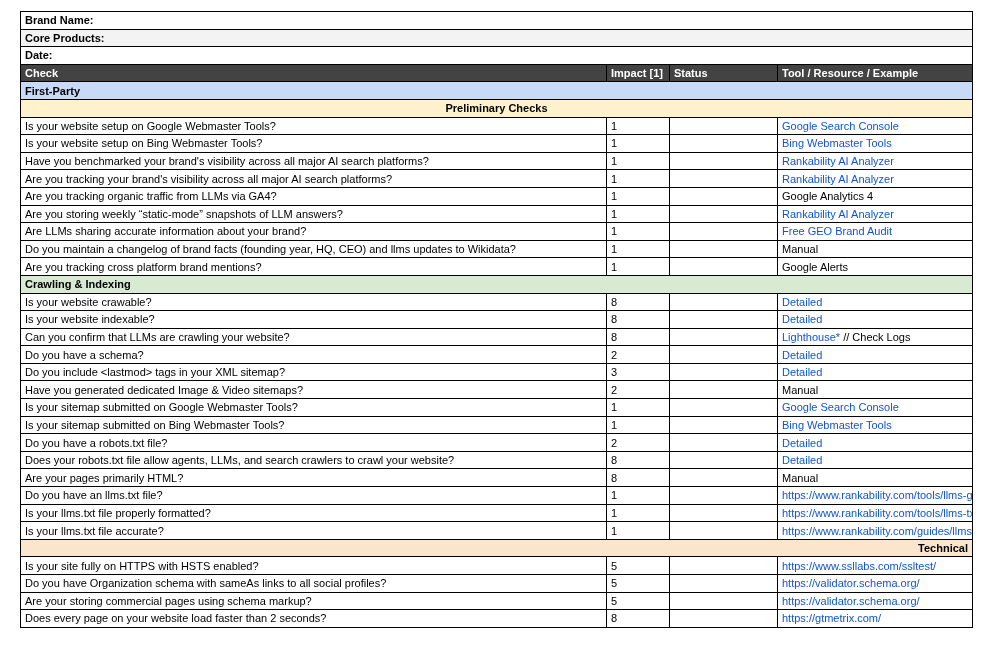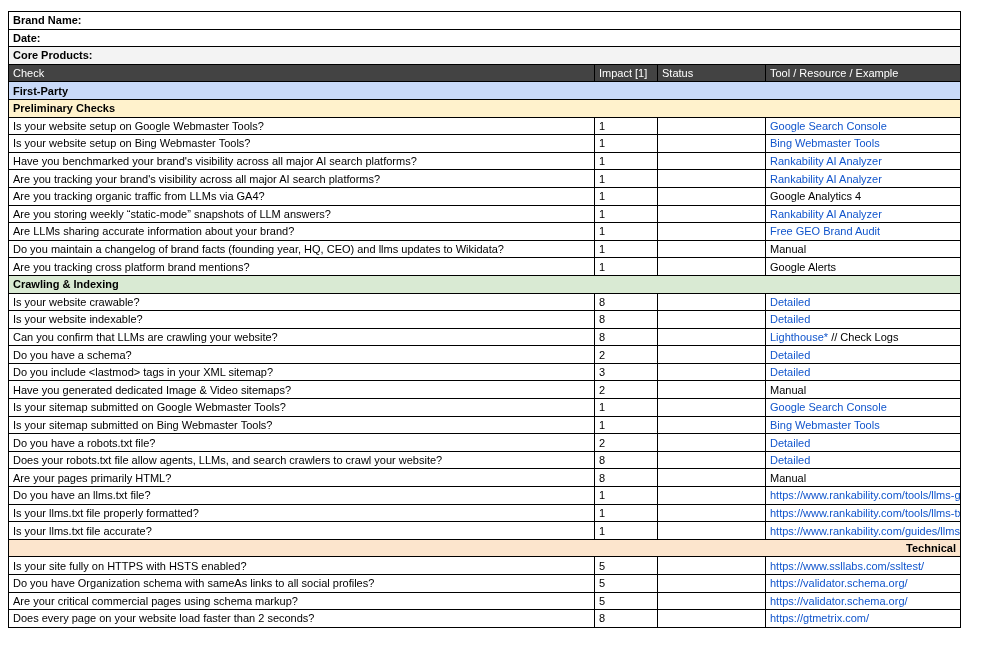--- a/index.html
+++ b/index.html
@@ -5,21 +5,21 @@
   html, body {
     margin: 0;
     padding: 0;
     background: #ffffff;
     width: 982px;
     height: 645px;
     font-family: "Liberation Sans", sans-serif;
   }
   .sheet-wrap {
     position: absolute;
-    left: 8px;
+    left: 20px;
     top: 11px;
     width: 952px;
   }
   table.sheet {
     border-collapse: collapse;
     table-layout: fixed;
     width: 952px;
     border: 1px solid #000;
   }
   table.sheet td, table.sheet th {
@@ -31,21 +31,21 @@
     overflow: hidden;
     white-space: nowrap;
     text-align: left;
     color: #000;
   }
   tr.info-row td { font-weight: bold; }
   tr.info-row.shaded td { background: #f3f3f3; }
   tr.header-row th {
     background: #434343;
     color: #ffffff;
-    font-weight: normal;
+    font-weight: bold;
   }
   tr.section-row td { font-weight: bold; }
   td.impact-cell { text-align: center; }
   td.tool-cell { font-size: 10.5px; }
   td.check-cell { font-size: 10.5px; }
   a.tool-link {
     color: #1155cc;
     cursor: pointer;
   }
   .tool-plain { color: #000; }
@@ -58,37 +58,37 @@
     <colgroup>
       <col style="width: 586px">
       <col style="width: 63px">
       <col style="width: 108px">
       <col style="width: 195px">
     </colgroup>
     <tbody id="sheet-body">
         <tr class="info-row">
           <td colspan="4">Brand Name:</td>
         </tr>
+        <tr class="info-row shaded">
+          <td colspan="4">Core Products:</td>
+        </tr>
         <tr class="info-row">
           <td colspan="4">Date:</td>
-        </tr>
-        <tr class="info-row shaded">
-          <td colspan="4">Core Products:</td>
         </tr>
         <tr class="header-row">
           <th>Check</th>
           <th>Impact [1]</th>
           <th>Status</th>
           <th>Tool / Resource / Example</th>
         </tr>
         <tr class="section-row">
           <td colspan="4" style="background: rgb(201, 218, 248);">First-Party</td>
         </tr>
         <tr class="section-row">
-          <td colspan="4" style="background: rgb(255, 242, 204);">Preliminary Checks</td>
+          <td colspan="4" style="background: rgb(255, 242, 204); text-align: center;">Preliminary Checks</td>
         </tr>
         <tr class="check-row">
           <td class="check-cell">Is your website setup on Google Webmaster Tools?</td>
           <td class="impact-cell">1</td>
           <td class="status-cell"></td>
           <td class="tool-cell"><a class="tool-link">Google Search Console</a></td>
         </tr>
         <tr class="check-row">
           <td class="check-cell">Is your website setup on Bing Webmaster Tools?</td>
           <td class="impact-cell">1</td>
@@ -233,21 +233,21 @@
           <td class="status-cell"></td>
           <td class="tool-cell"><a class="tool-link">https://www.ssllabs.com/ssltest/</a></td>
         </tr>
         <tr class="check-row">
           <td class="check-cell">Do you have Organization schema with sameAs links to all social profiles?</td>
           <td class="impact-cell">5</td>
           <td class="status-cell"></td>
           <td class="tool-cell"><a class="tool-link">https://validator.schema.org/</a></td>
         </tr>
         <tr class="check-row">
-          <td class="check-cell">Are your critical commercial pages using schema markup?</td>
+          <td class="check-cell">Are your storing commercial pages using schema markup?</td>
           <td class="impact-cell">5</td>
           <td class="status-cell"></td>
           <td class="tool-cell"><a class="tool-link">https://validator.schema.org/</a></td>
         </tr>
         <tr class="check-row">
           <td class="check-cell">Does every page on your website load faster than 2 seconds?</td>
           <td class="impact-cell">8</td>
           <td class="status-cell"></td>
           <td class="tool-cell"><a class="tool-link">https://gtmetrix.com/</a></td>
         </tr>

